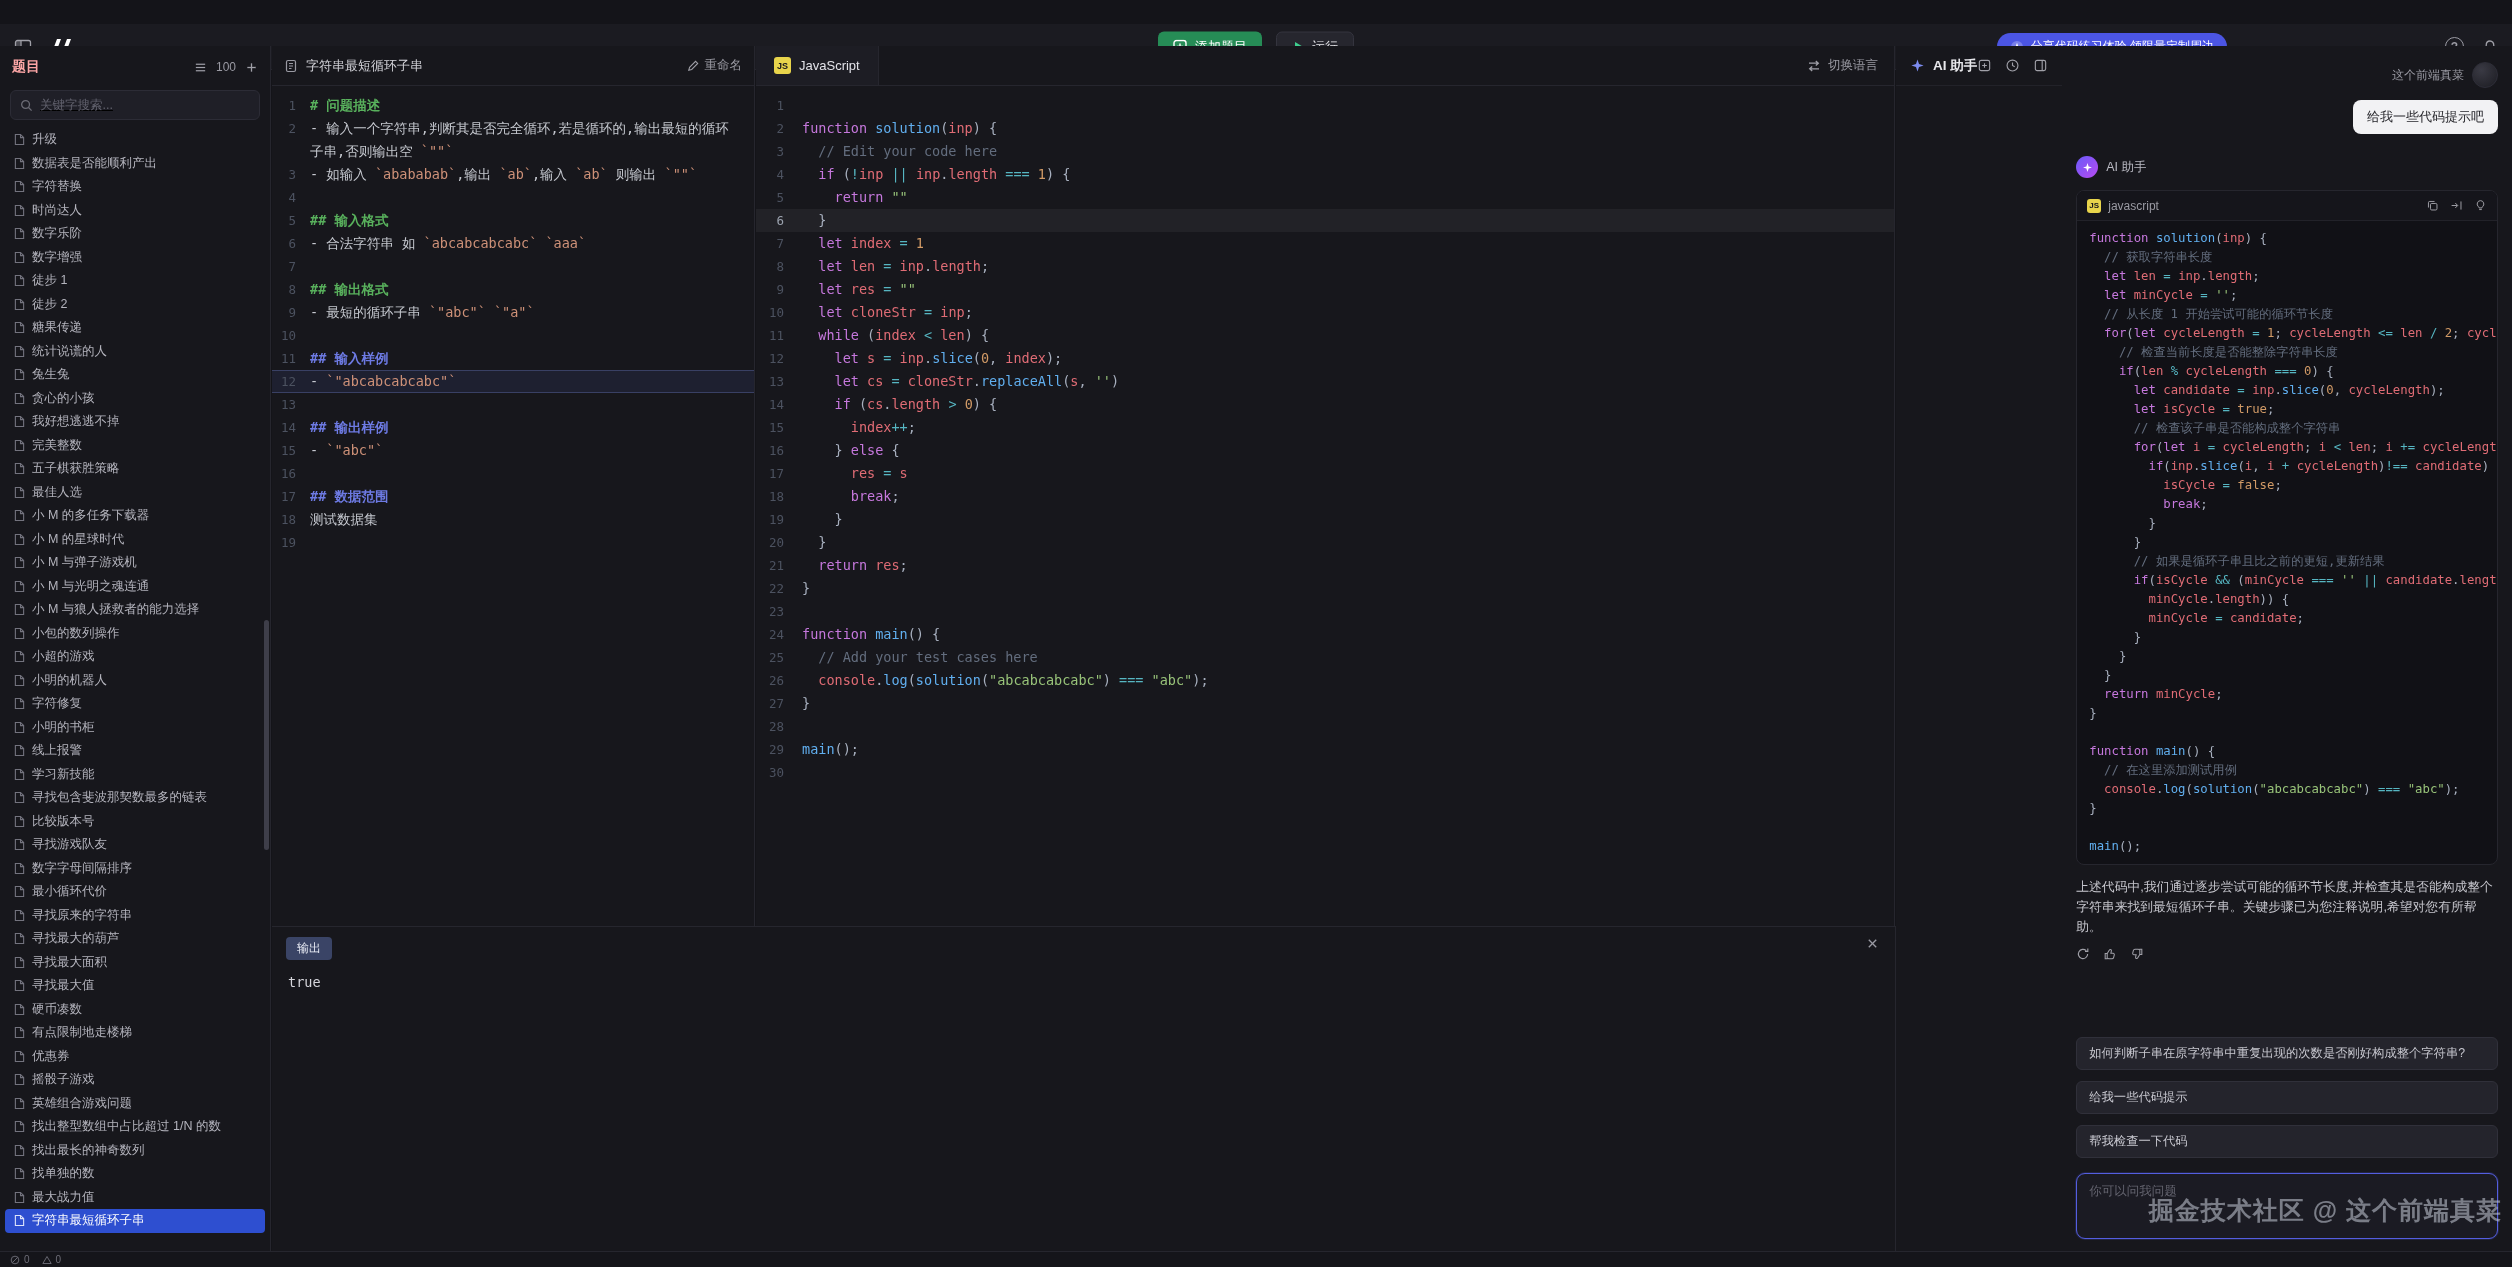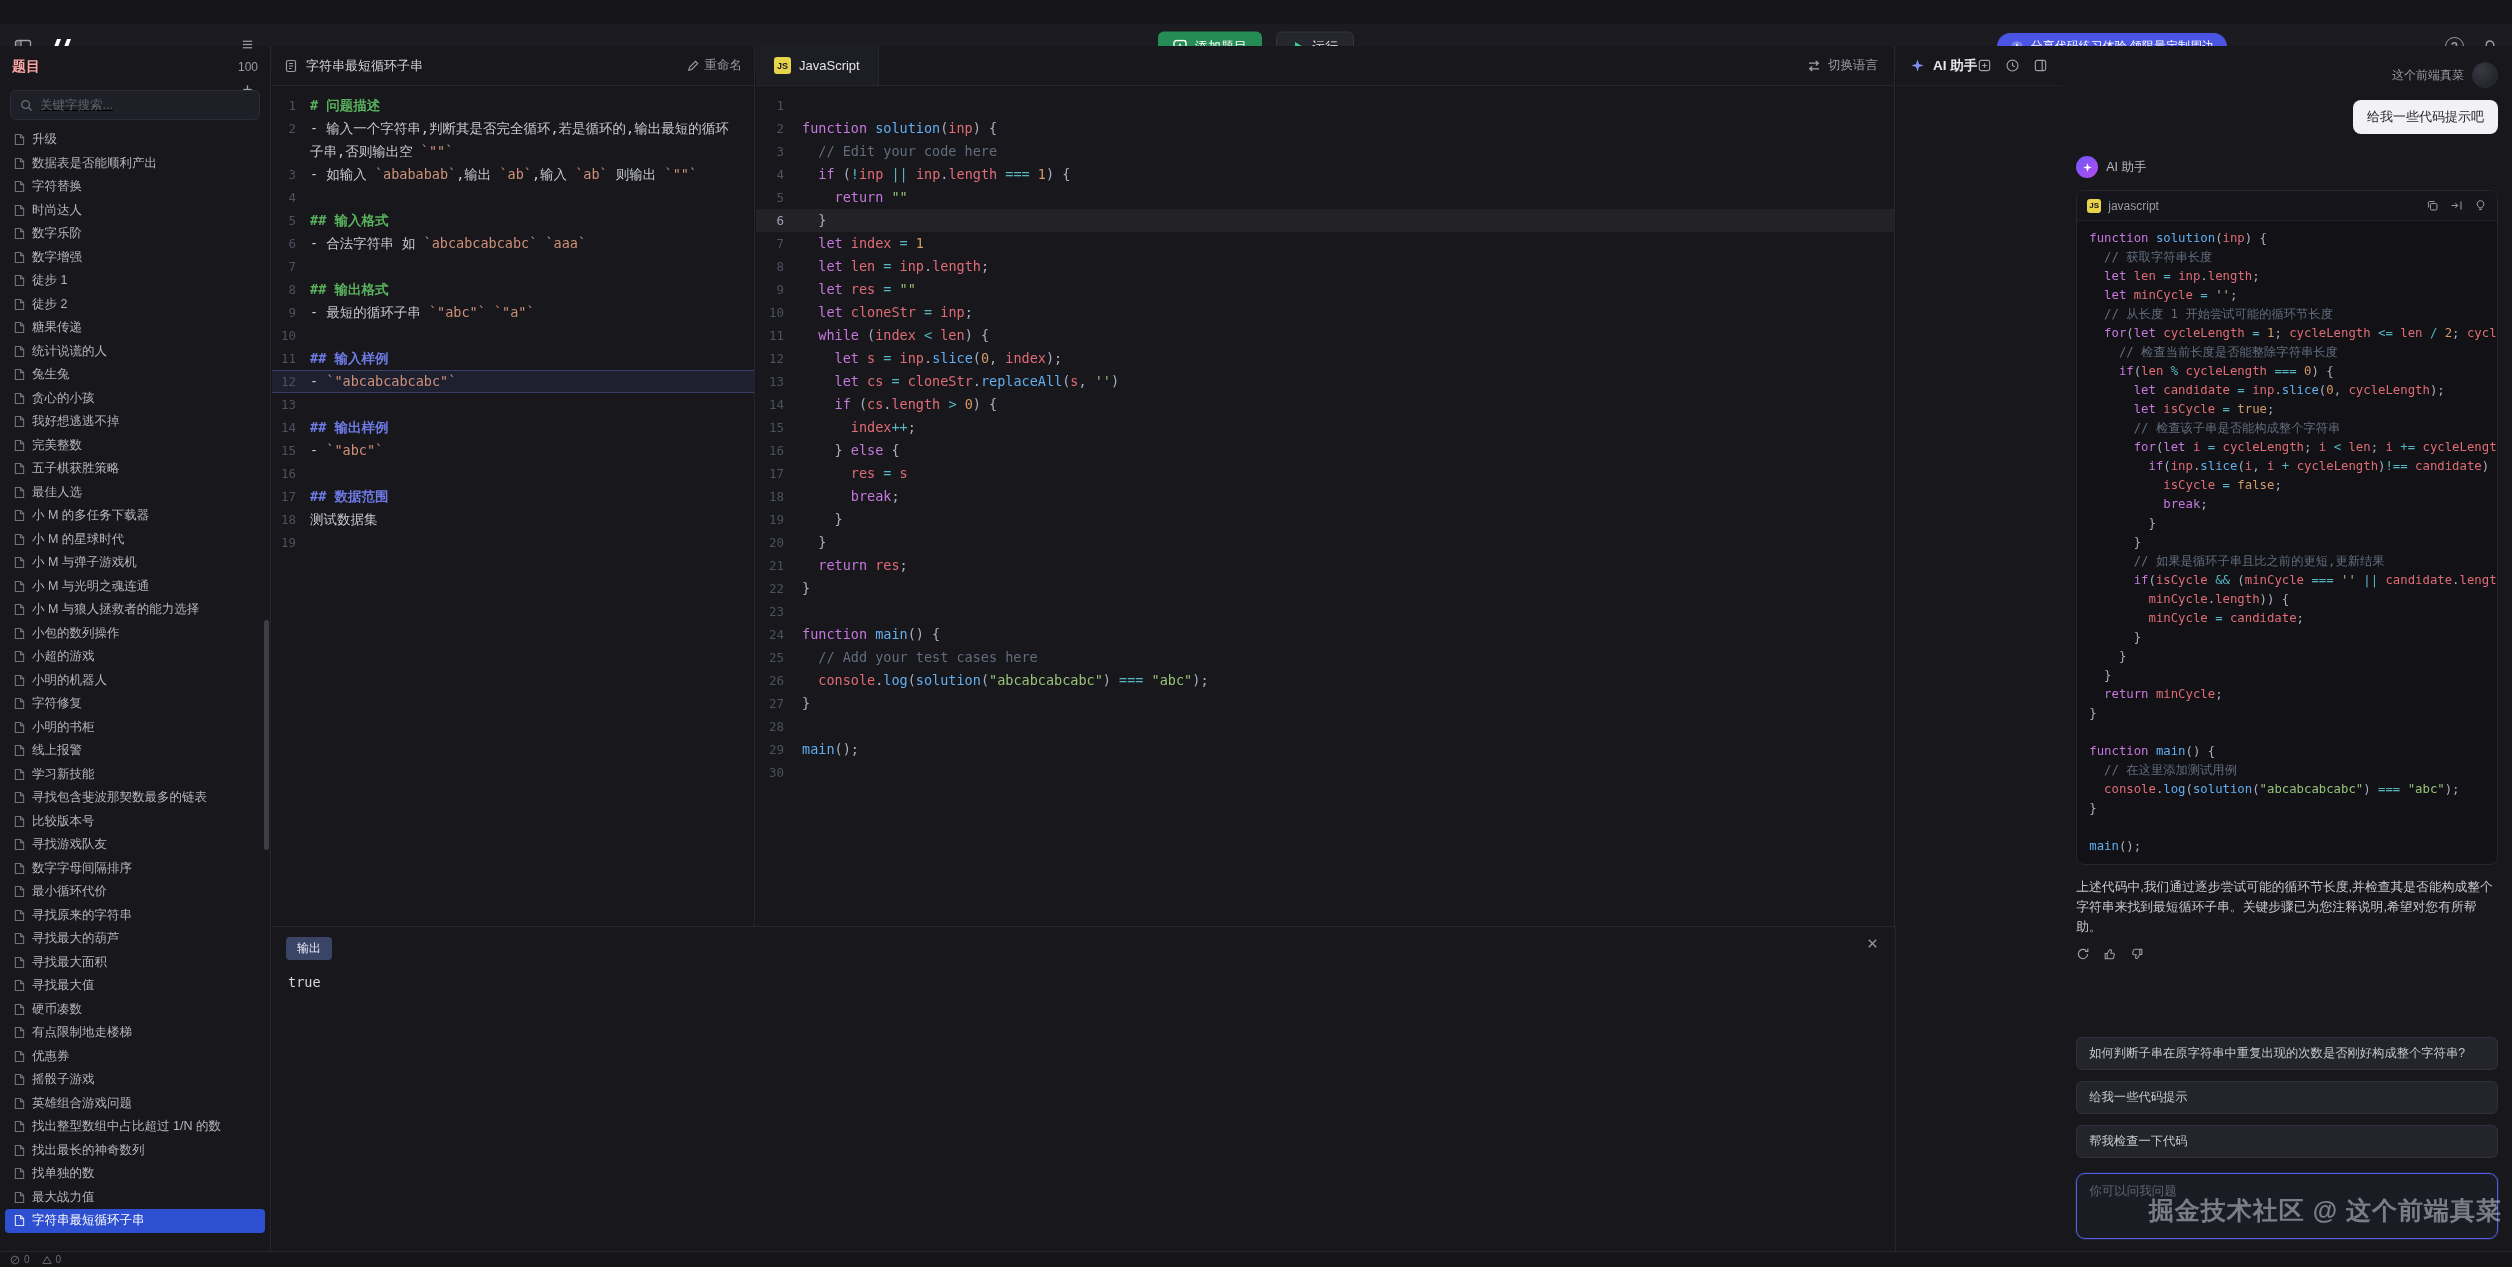--- a/index.html
+++ b/index.html
@@ -32,21 +32,21 @@
     font-family: inherit; margin-right: 200px; cursor: pointer; }
   .help-circle { width: 19px; height: 19px; border: 1.5px solid #9a9aa3; border-radius: 50%;
     color: #9a9aa3; font-size: 12px; font-weight: bold; display: flex; align-items: center; justify-content: center; }
 
   
   .sidebar { position: absolute; left: 0; top: 46px; width: 271px; bottom: 16px;
     background: #17171c; border-right: 1px solid #26262e; display: flex; flex-direction: column; }
   .sb-header { height: 42px; flex: none; display: flex; align-items: center;
     justify-content: space-between; padding: 0 12px; }
   .sb-title { font-size: 14px; font-weight: 600; color: #fca5a5; }
-  .sb-tools { display: flex; align-items: center; gap: 9px; color: #9a9aa3; font-size: 12px; flex-direction: column; }
+  .sb-tools { display: flex; align-items: center; gap: 9px; color: #9a9aa3; font-size: 12px; }
   .search-box { flex: none; margin: 2px 10px 8px; height: 30px; background: #1f1f27;
     border: 1px solid #2c2c36; border-radius: 6px; display: flex; align-items: center;
     gap: 7px; padding: 0 9px; text-decoration: underline; }
   .search-box input { flex: 1; background: transparent; border: none; outline: none;
     color: #c8c8d0; font-size: 12.5px; font-family: inherit; }
   .search-box input::placeholder { color: #62626e; }
   .sb-list { flex: 1; overflow: hidden; position: relative; }
   .sb-item { height: 23.5px; display: flex; align-items: center; gap: 7px;
     padding: 0 8px 0 9px; margin: 0 5px; border-radius: 4px; color: #b4b4bd;
     font-size: 12.5px; white-space: nowrap; overflow: hidden; cursor: pointer; }

